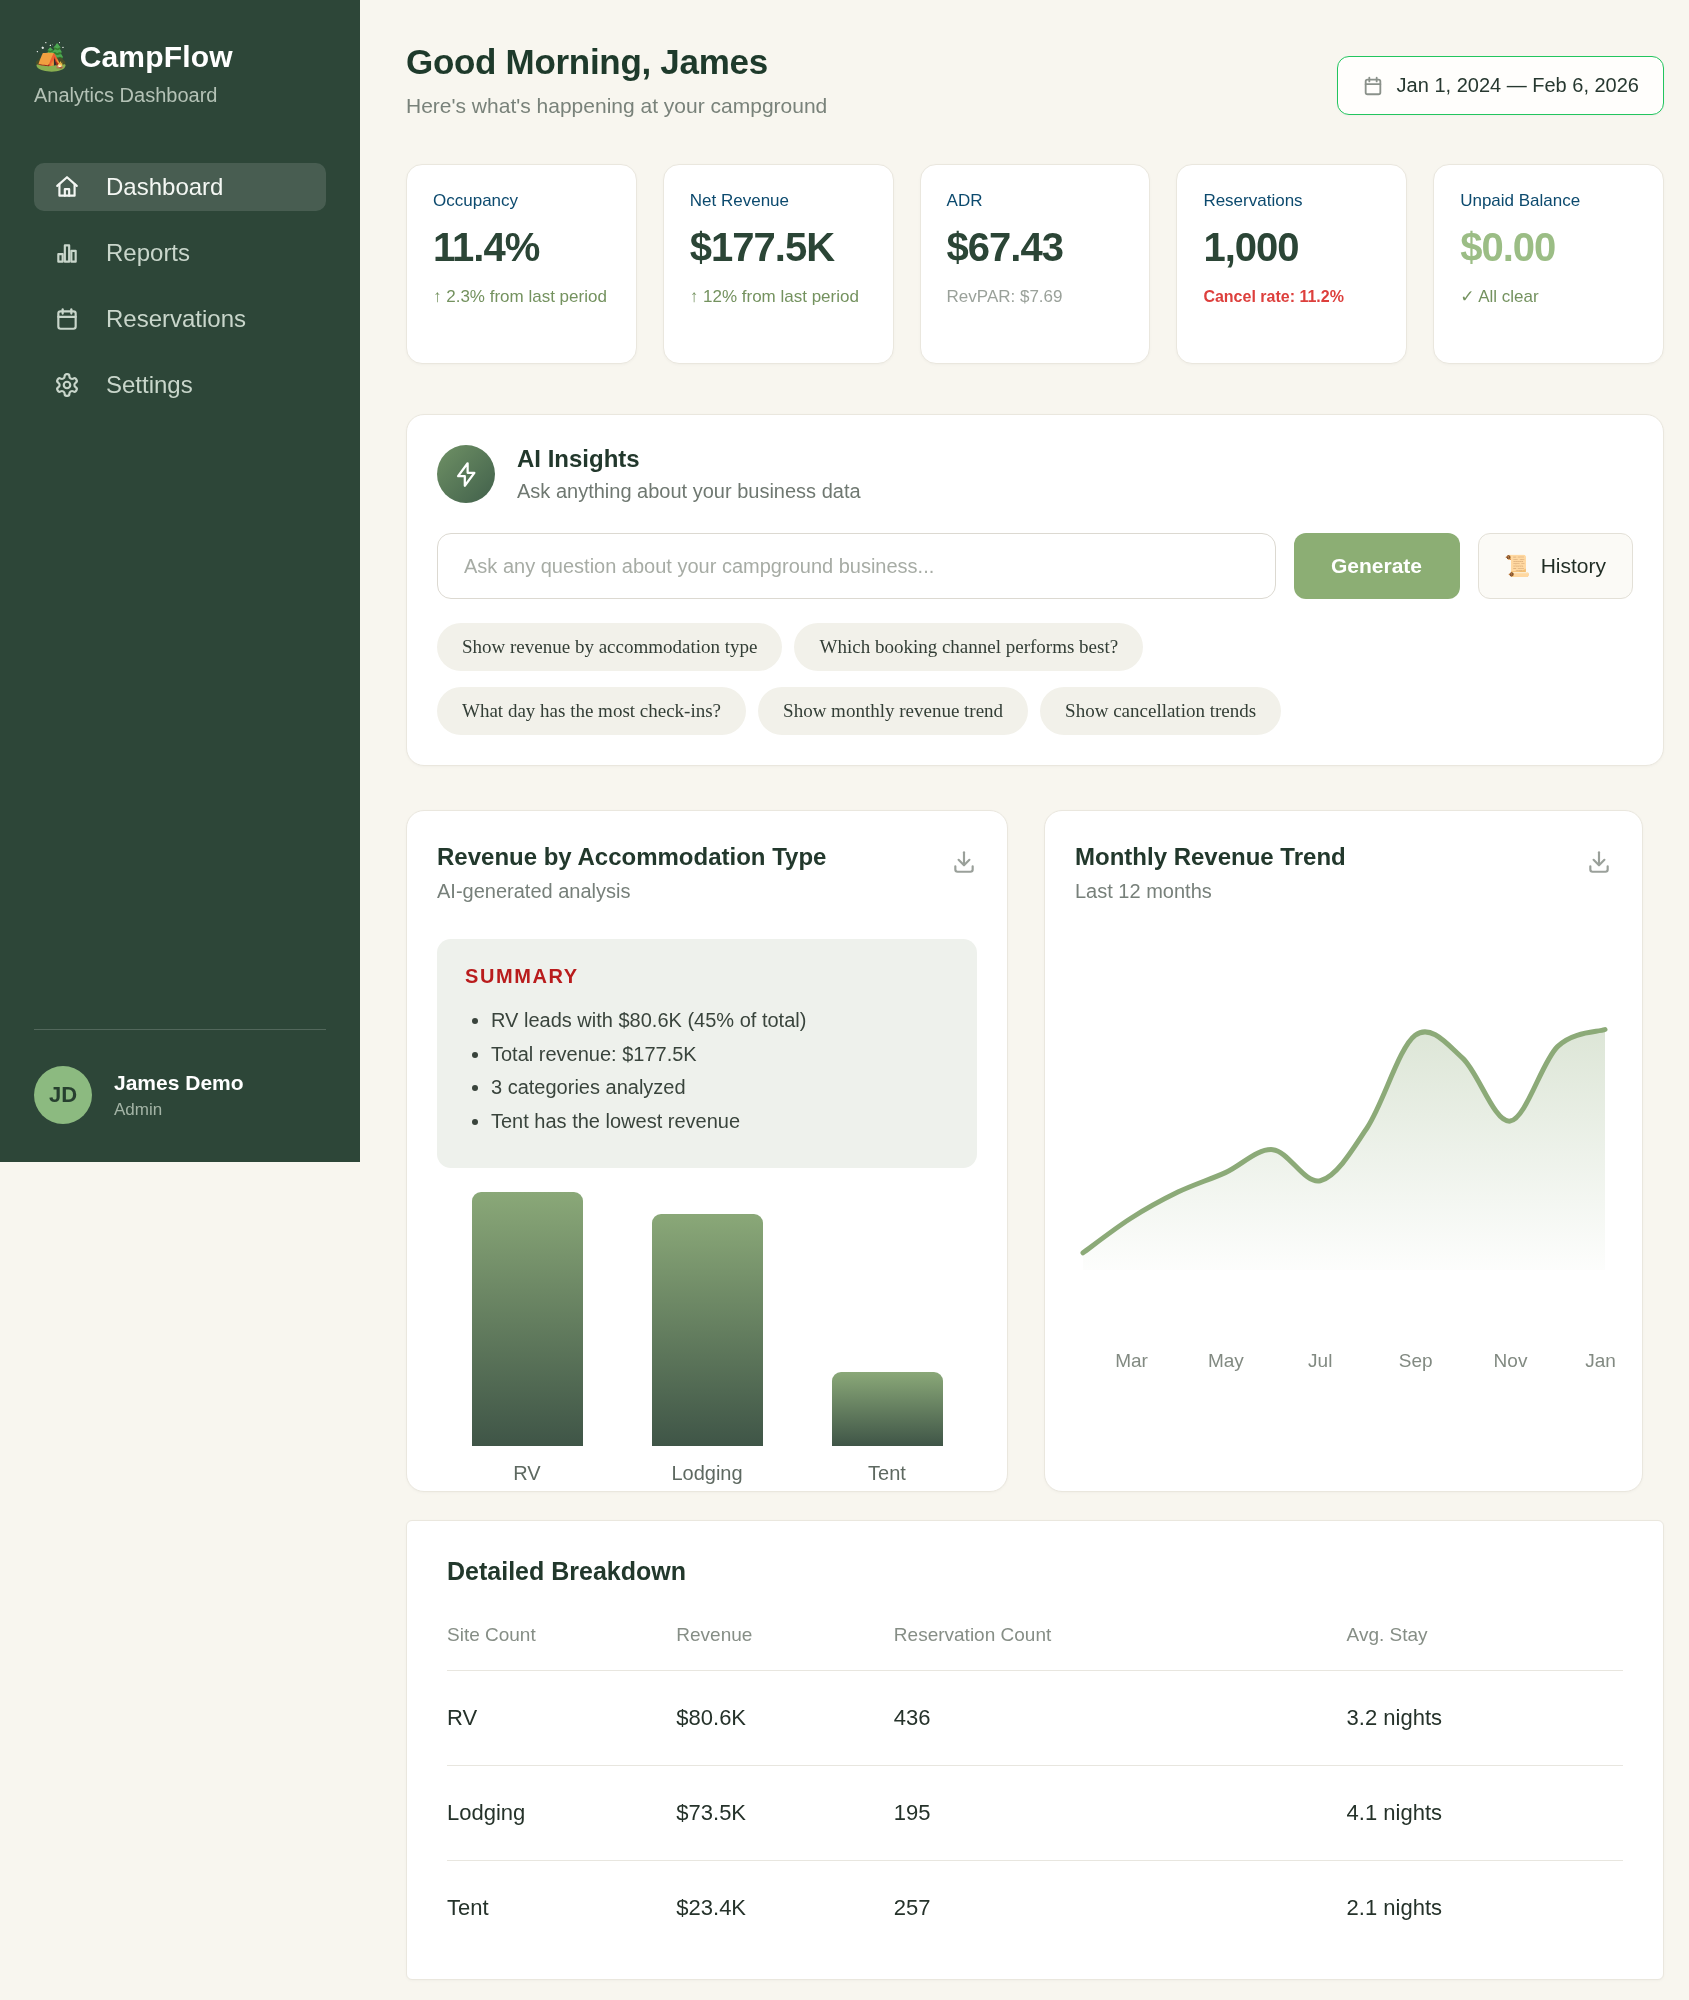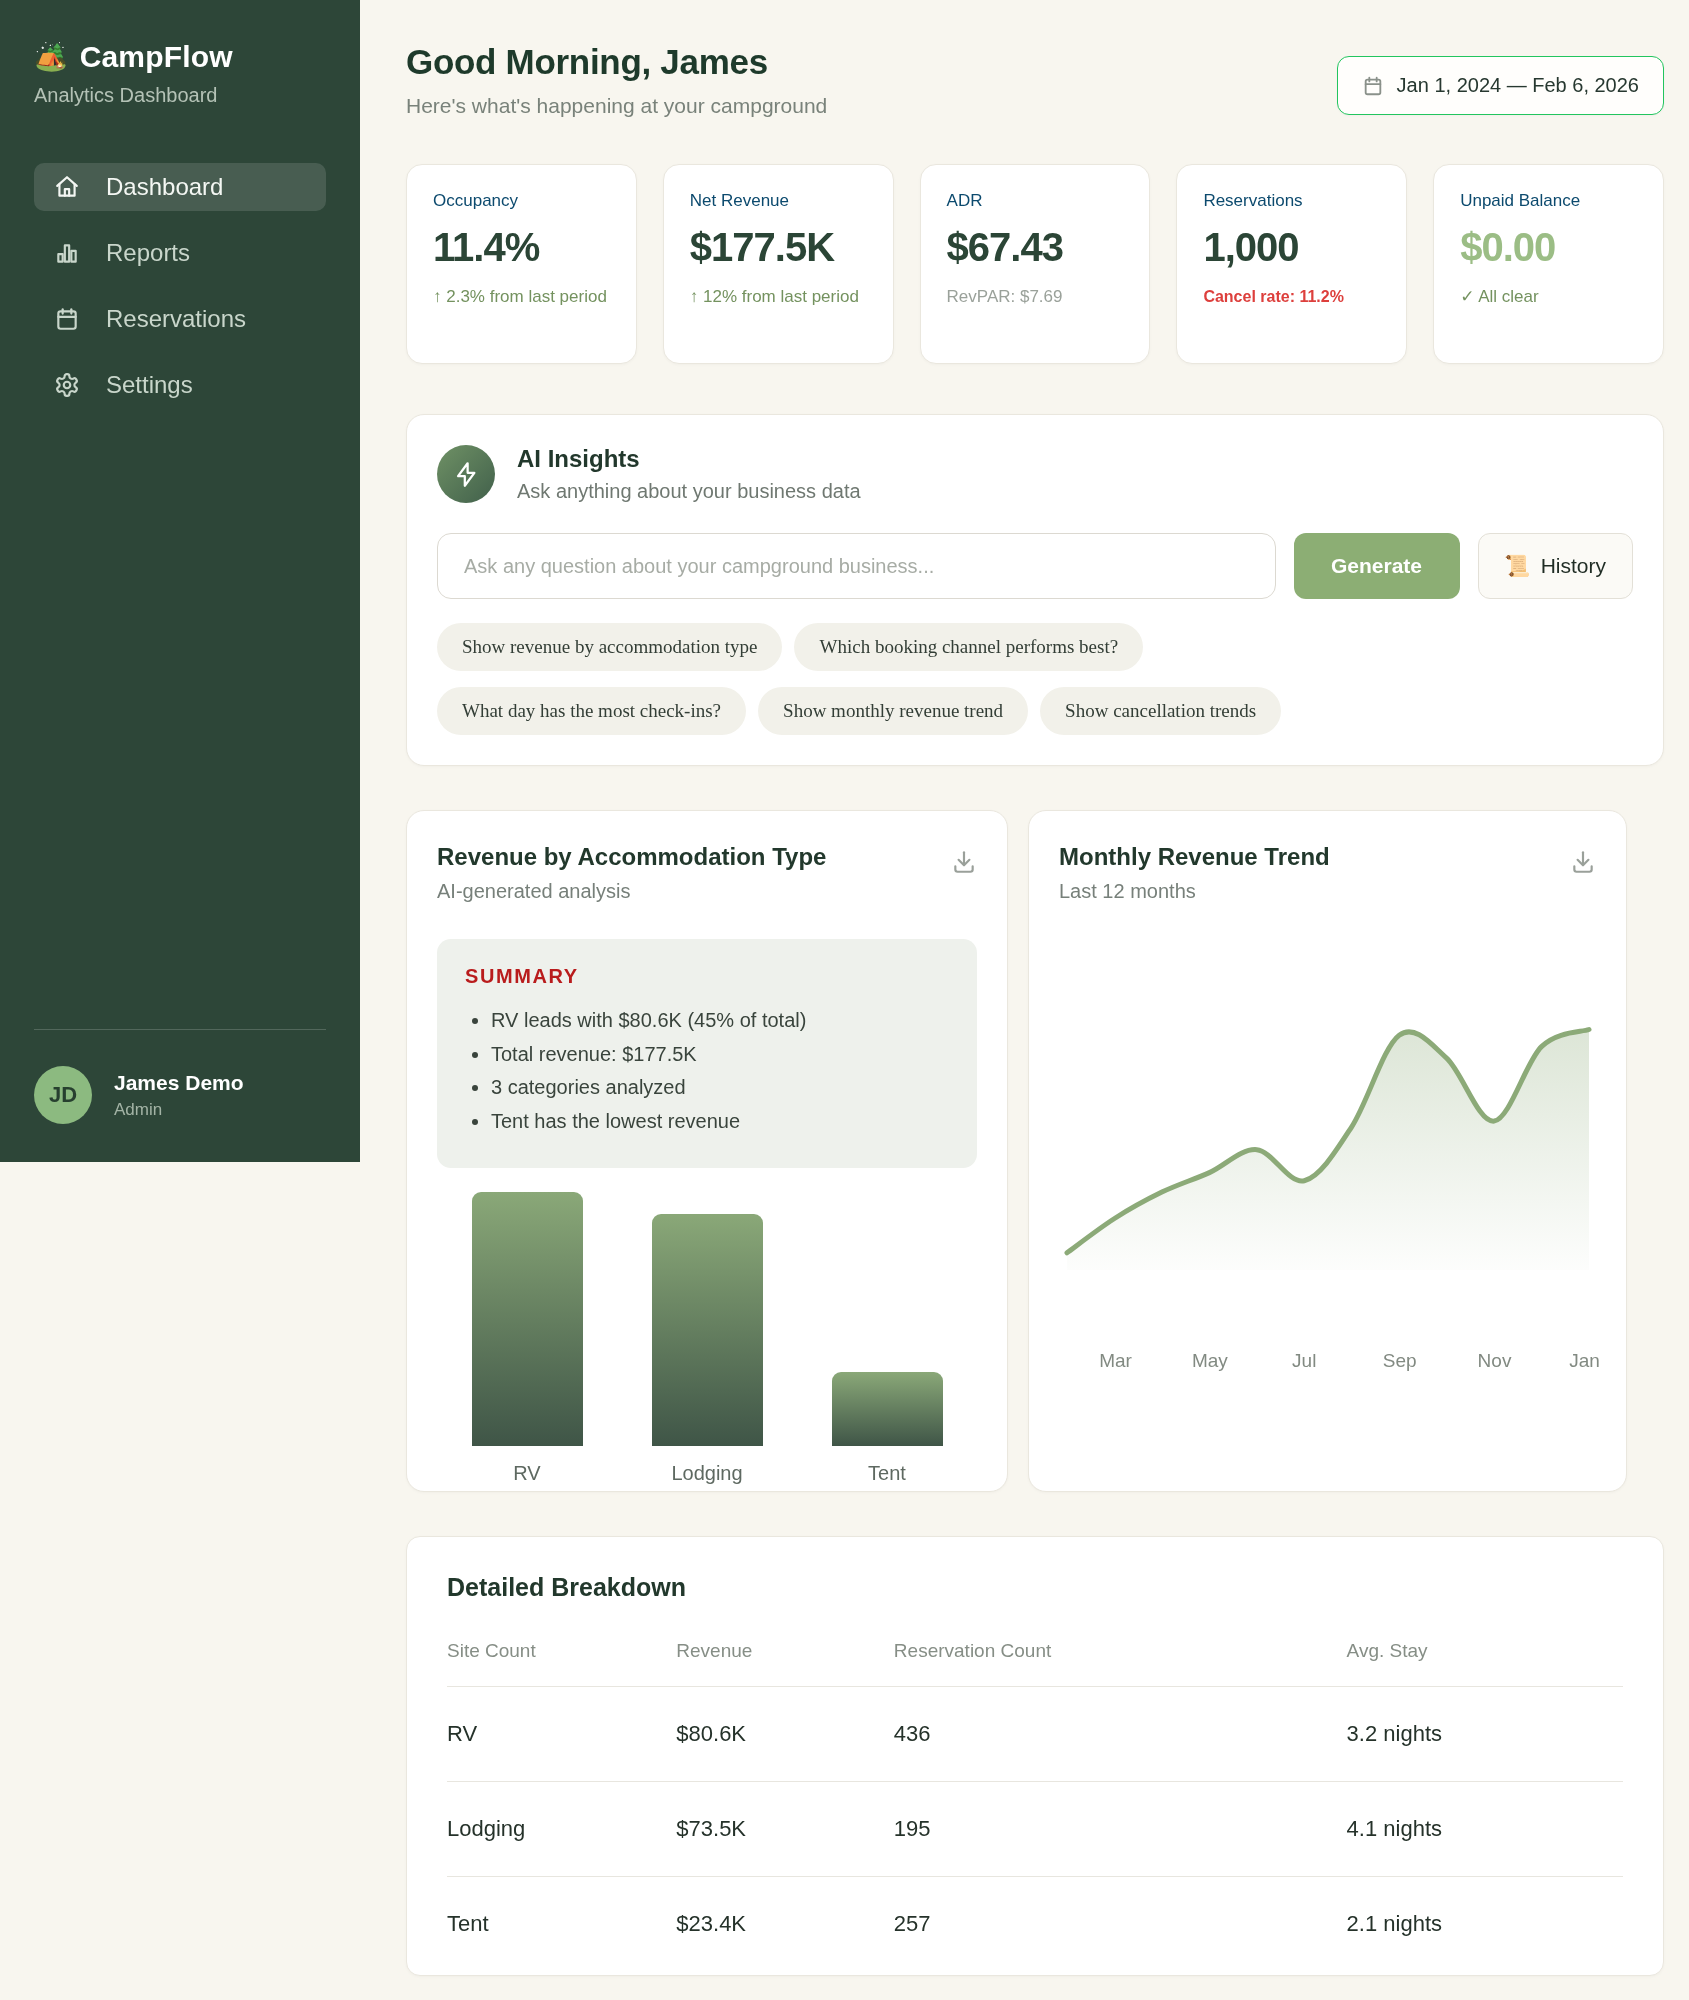--- a/index.html
+++ b/index.html
@@ -92,21 +92,21 @@
     border:1px solid #e3e0d7; border-radius:12px;
     display:flex; align-items:center; gap:10px;
     font-size:21px; color:#1f2c24; font-family:"Liberation Sans", sans-serif; cursor:pointer;
   }
   .chips-row { display:flex; gap:12px; margin-top:24px;font-family:Liberation Serif, serif; }
   .chip {
     background:#f2f1ea; border-radius:999px; padding:13px 25px;
     font-size:19px; color:#333e36; white-space:nowrap; cursor:pointer;
   }
   
-  .charts-row { margin-top:44px; display:grid; grid-template-columns:602px 599px; gap:20px;border-radius:21px; }
+  .charts-row { margin-top:44px; display:grid; grid-template-columns:602px 599px; gap:36px;border-radius:21px; }
   .chart-card { border-radius:18px; padding:32px 30px; height:682px; position:relative; }
   .chart-title { font-size:24px; font-weight:bold; color:#22382c; }
   .chart-sub { margin-top:9px; font-size:20px; color:#77807a; }
   .download-icon { position:absolute; right:30px; top:38px; cursor:pointer; }
   .download-icon svg { width:26px; height:26px; stroke:#9aa09a; fill:none; stroke-width:2; stroke-linecap:round; stroke-linejoin:round; }
   .summary-box { margin-top:36px; background:#eef1ec; border-radius:14px; padding:26px 28px 30px; }
   .summary-label { font-size:20px; font-weight:bold; color:#b91c1c; letter-spacing:1.6px; }
   .summary-list { margin-top:16px; padding-left:26px; }
   .summary-list li { font-size:20px; color:#39443c; line-height:1.68; }
   .bars { margin-top:24px; height:254px; display:flex; justify-content:space-around; align-items:flex-end; }
@@ -117,21 +117,21 @@
   .bar-labels { display:flex; justify-content:space-around; margin-top:16px; }
   .bar-label { width:111px; text-align:center; font-size:20px; color:#5e6961; }
   .trend-plot { position:relative; margin-top:22px; width:539px; }
   .trend-plot svg { display:block; width:539px; height:400px; }
   .tick-row { position:relative; height:30px; margin-top:8px; }
   .tick { position:absolute; transform:translateX(-50%); font-size:19px; color:#828a82; top:17px; }
   .tick:nth-child(1){ left:10.5%; } .tick:nth-child(2){ left:28%; }
   .tick:nth-child(3){ left:45.5%; } .tick:nth-child(4){ left:63.2%; }
   .tick:nth-child(5){ left:80.8%; } .tick:nth-child(6){ left:97.5%; }
   
-  .breakdown-card { margin-top:44px; border-radius:14px; padding:36px 40px 4px; }
+  .breakdown-card { margin-top:28px; border-radius:6px; padding:36px 40px 24px; }
   .breakdown-title { font-size:25px; font-weight:bold; color:#22382c; }
   .table-grid { display:grid; grid-template-columns:19.5% 18.5% 38.5% 23.5%; align-items:center; }
   .thead { margin-top:38px; padding-bottom:24px; border-bottom:1px solid #e8e6df; }
   .th { font-size:19px; color:#868e86; }
   .trow { padding:34px 0; border-bottom:1px solid #e8e6df; }
   .trow:last-child { border-bottom:none; }
   .td { font-size:22px; color:#25322a; }
 </style>
 </head>
 <body>

